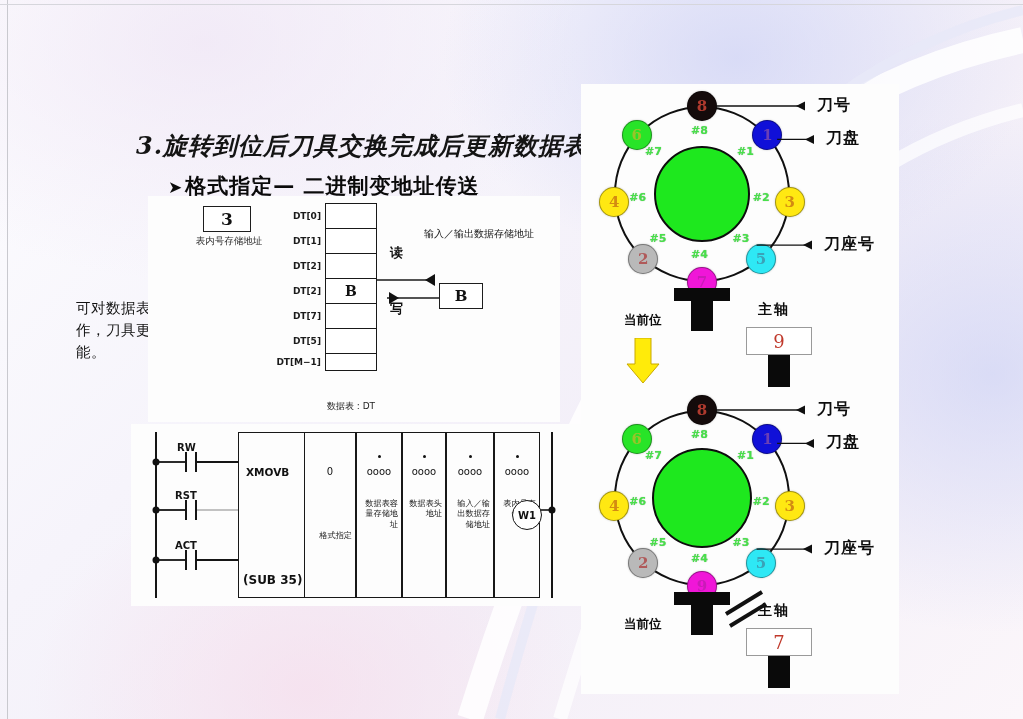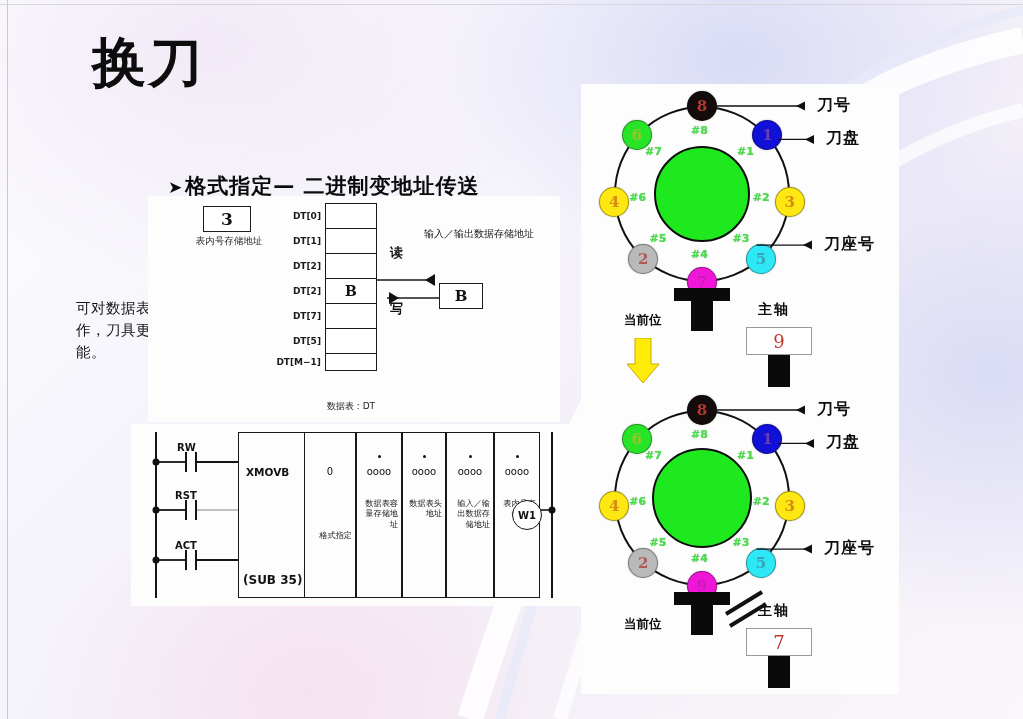--- a/index.html
+++ b/index.html
@@ -257,22 +257,22 @@
 <body>
 
 <div id="slide">
 
   <svg class="swoosh" width="1023" height="719" viewBox="0 0 1023 719" style="left:0;top:0;">
     <path d="M1023,40 C880,70 740,150 650,300 C570,435 520,560 470,719" fill="none" stroke="#ffffff" stroke-width="26" opacity="0.85"></path>
     <path d="M1023,10 C900,40 770,120 678,268 C600,395 548,540 500,719" fill="none" stroke="#e7e9f7" stroke-width="10" opacity="0.8"></path>
     <path d="M1023,110 C900,140 790,215 706,352 C640,460 596,600 560,719" fill="none" stroke="#ffffff" stroke-width="14" opacity="0.7"></path>
   </svg>
 
-  <div class="title">换刀</div>
-
+
+  <div class="sub-line">3.旋转到位后刀具交换完成后更新数据表</div>
   <div class="bullet-line">
     <span class="bullet-arrow">➤</span><span>格式指定— 二进制变地址传送</span>
   </div>
 
   <div class="note">可对数据表进行读/写操作，刀具更新使用写功能。</div>
 
   <div class="panel" id="panel-table"></div>
   <div class="panel" id="panel-ladder"></div>
   <div class="panel" id="panel-wheels"></div>
 

